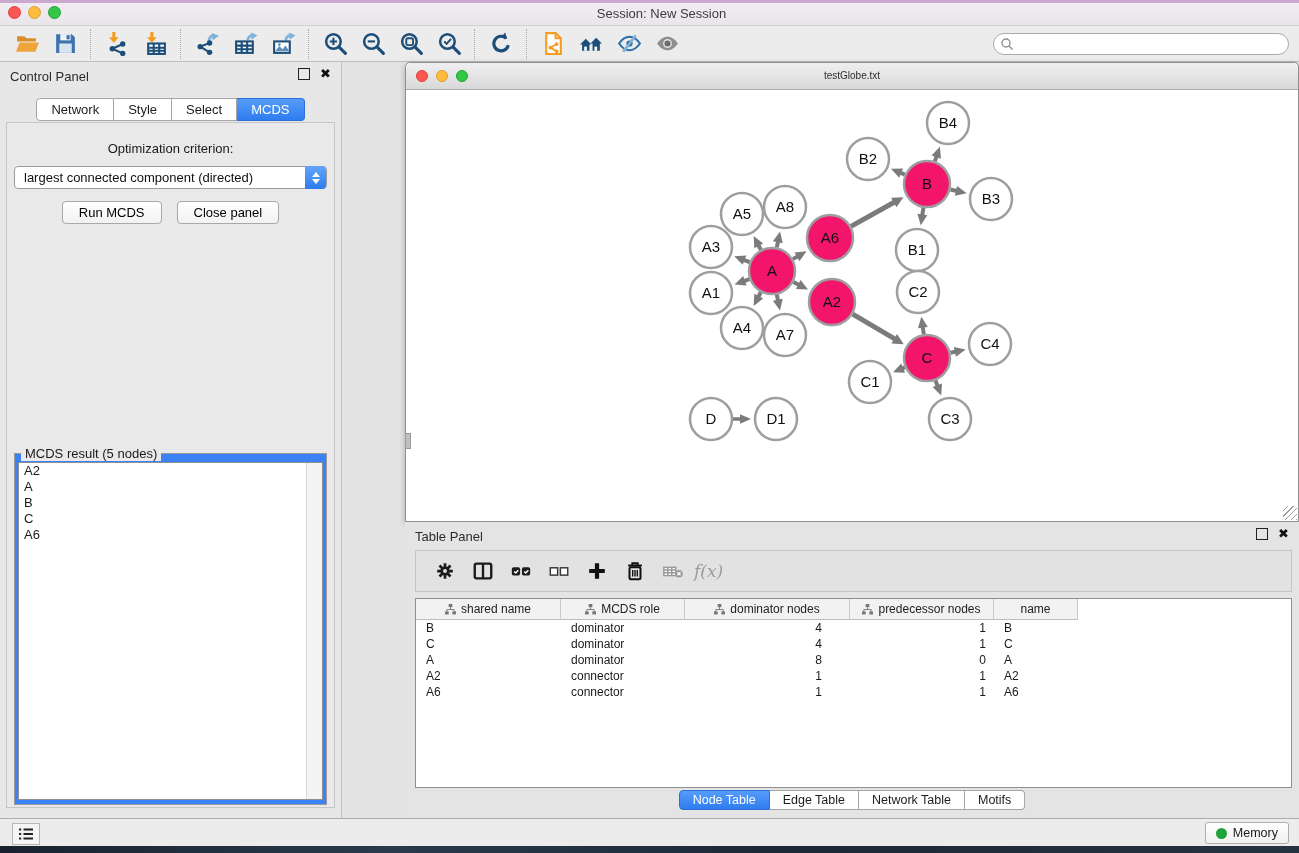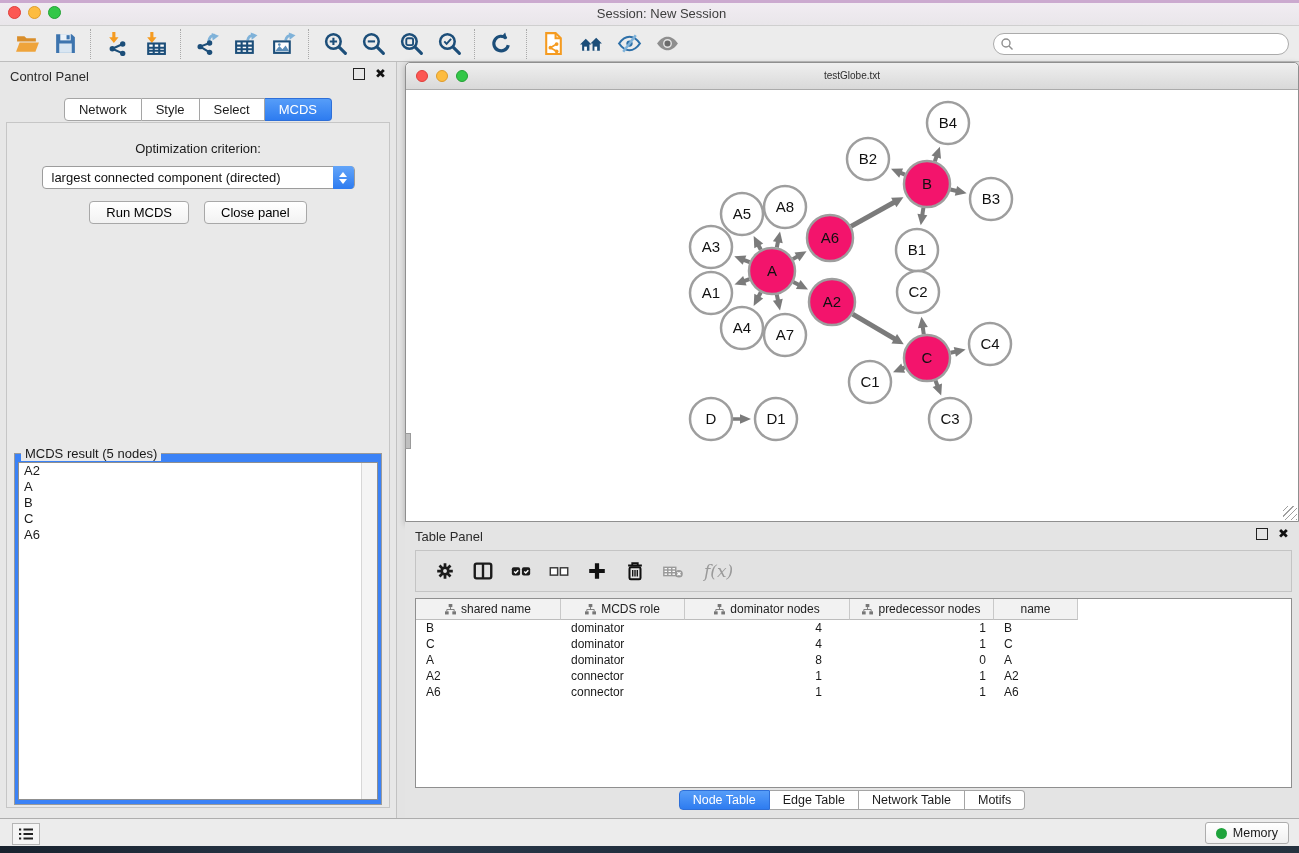--- a/index.html
+++ b/index.html
@@ -20,21 +20,21 @@
   .toolbar{position:absolute;top:26px;left:0;right:0;height:36px;background:#ECECEC;
            border-bottom:1px solid #BDBDBD;display:flex;align-items:center;padding:0 8px;box-sizing:border-box;}
   .tb-btn{width:38px;height:30px;display:flex;align-items:center;justify-content:center;cursor:pointer;}
   .tb-btn svg{width:25px;height:25px;}
   .tb-sep{width:1px;height:30px;border-left:1px dotted #A9A9A9;margin:0 6px;}
   .search-wrap{position:absolute;right:10px;top:7px;width:296px;height:22px;}
   .search-input{width:100%;height:100%;box-sizing:border-box;border:1px solid #ABABAB;border-radius:11px;
                 background:#fff;padding:0 8px 0 24px;font-size:12px;outline:none;}
   .search-glass{position:absolute;left:7px;top:4px;width:14px;height:14px;}
   
-  .control-panel{position:absolute;left:0;top:62px;width:397px;height:756px;background:#E7E7E7;
+  .control-panel{position:absolute;left:0;top:62px;width:342px;height:756px;background:#E7E7E7;
                  border-right:1px solid #C2C2C2;box-sizing:border-box;}
   .panel-head{position:relative;height:26px;}
   .panel-title{position:absolute;left:10px;top:7px;font-size:13px;color:#2b2b2b;}
   .panel-ctrls{position:absolute;right:10px;top:6px;display:flex;gap:10px;align-items:center;}
   .float-box{width:10px;height:10px;border:1.5px solid #222;display:inline-block;cursor:pointer;}
   .close-x{font-size:13px;font-weight:bold;color:#111;cursor:pointer;line-height:12px;}
   .seg-tabs{display:flex;justify-content:center;margin-top:10px;}
   .seg{background:#fff;border:1px solid #A5A5A5;border-left:none;padding:3px 14px;font-size:13px;
        color:#1c1c1c;cursor:pointer;}
   .seg:first-child{border-left:1px solid #A5A5A5;border-radius:4px 0 0 4px;}
@@ -78,21 +78,21 @@
     background:repeating-linear-gradient(135deg,transparent 0 3px,#9f9f9f 3px 4px);cursor:nwse-resize;}
   .grip-bottom{position:absolute;left:438px;top:522px;width:14px;height:7px;background:#CFCFCF;border:1px solid #A8A8A8;}
   
   .table-panel{position:absolute;left:405px;top:522px;width:894px;height:296px;background:#E4E4E4;}
   .tp-head{position:relative;height:26px;}
   .tp-toolbar{position:absolute;left:10px;right:7px;top:28px;height:42px;background:#E2E2E2;
               border:1px solid #C4C4C4;display:flex;align-items:center;padding-left:12px;box-sizing:border-box;gap:4px;}
   .tp-btn{width:34px;height:32px;display:flex;align-items:center;justify-content:center;cursor:pointer;}
   .tp-btn svg{width:22px;height:22px;}
   .fx-label{font-family:"DejaVu Serif","Liberation Serif",serif;font-style:italic;font-size:17px;color:#9a9a9a;
-            margin-left:10px;cursor:default;}
+            margin-left:0;cursor:default;}
   .tp-table{position:absolute;left:10px;right:7px;top:76px;height:188px;background:#fff;
             border:1px solid #8f8f8f;overflow:hidden;}
   .th-row{display:flex;height:21px;}
   .th-cell{background:#F2F2F2;border-right:1px solid #C9C9C9;border-bottom:1px solid #BDBDBD;
            display:flex;align-items:center;justify-content:center;gap:5px;font-size:12px;color:#222;
            box-sizing:border-box;cursor:pointer;}
   .tr-row{display:flex;height:16px;align-items:center;cursor:pointer;}
   .td{font-size:12px;box-sizing:border-box;}
   .td.left{padding-left:10px;text-align:left;}
   .td.right{text-align:right;}

